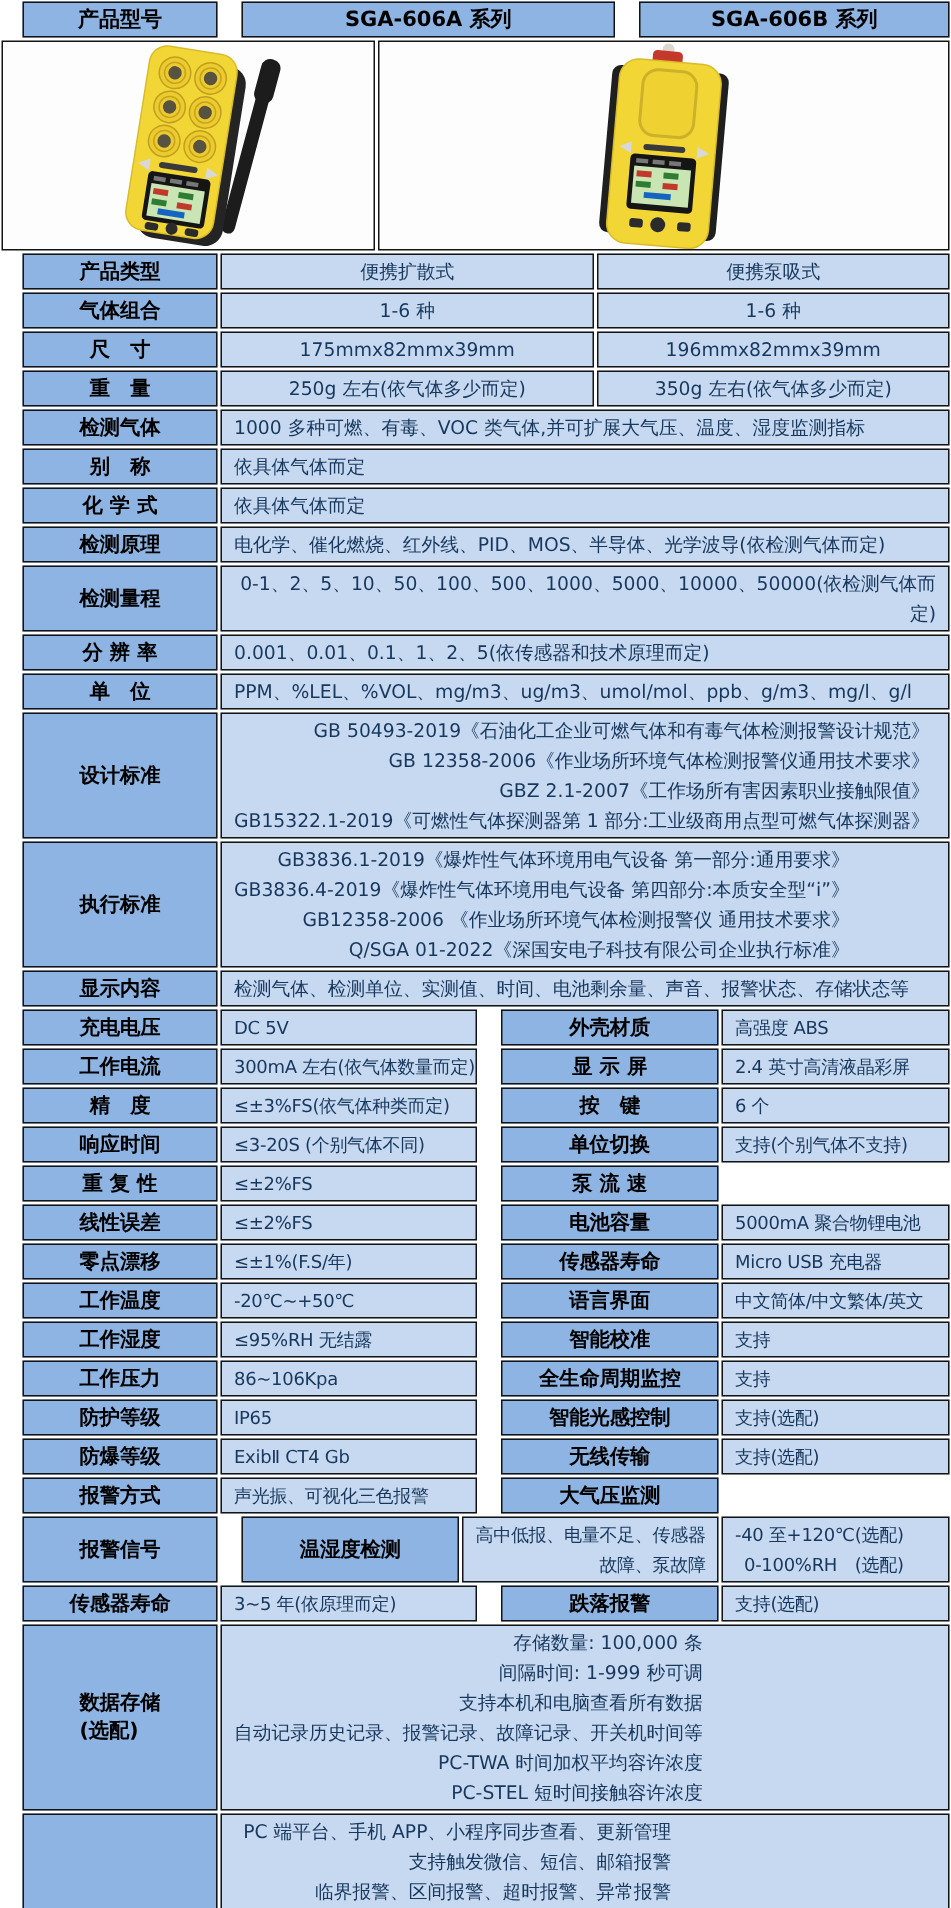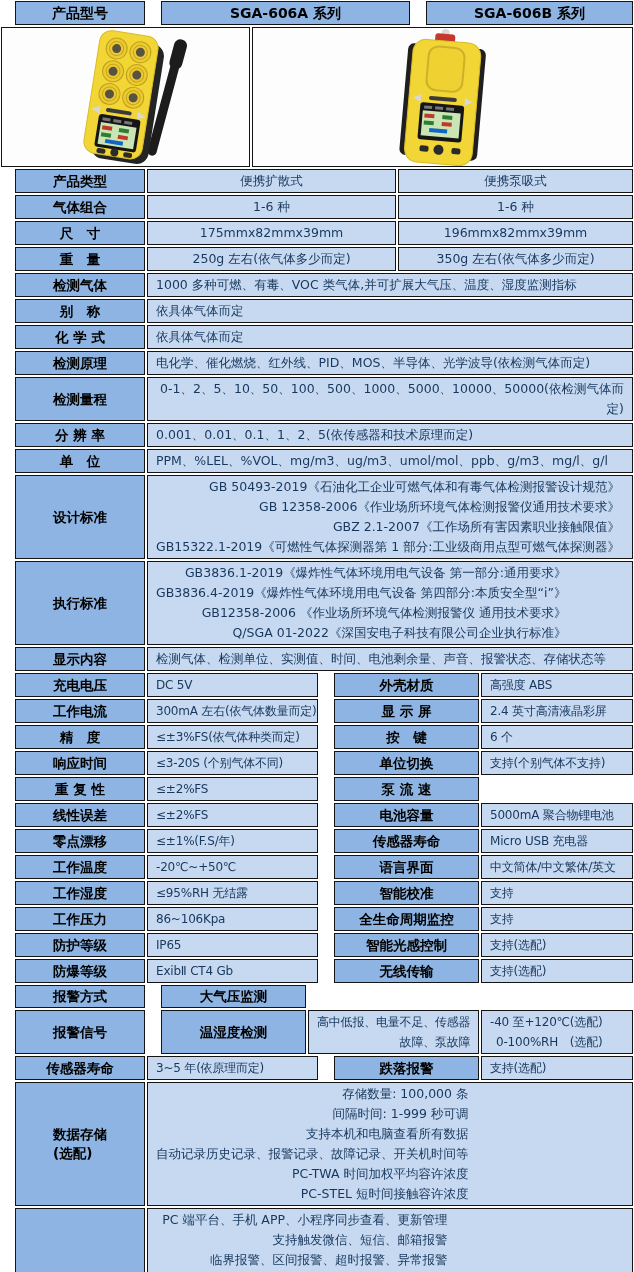--- a/index.html
+++ b/index.html
@@ -311,20 +311,21 @@
     
       <div class="row q">
         <div class="cell lbl w-lbl">防爆等级</div>
         <div class="cell val w-v1">ExibⅡ CT4 Gb</div>
         <div class="cell lbl w-l2">无线传输</div>
         <div class="cell val w-v2">支持(选配)</div>
       </div>
     
       <div class="row q">
         <div class="cell lbl w-lbl">报警方式</div>
+        <div class="cell val w-v1">声光振、可视化三色报警</div>
         <div class="cell lbl w-l2">大气压监测</div>
       </div>
     
       <div class="row q">
         <div class="cell lbl w-lbl">报警信号</div>
         <div class="cell lbl w-l2">温湿度检测</div>
         <div class="cell val w-v1">高中低报、电量不足、传感器
 故障、泵故障</div>
         <div class="cell val w-v2">-40 至+120℃(选配)
 0-100%RH　(选配)</div>

